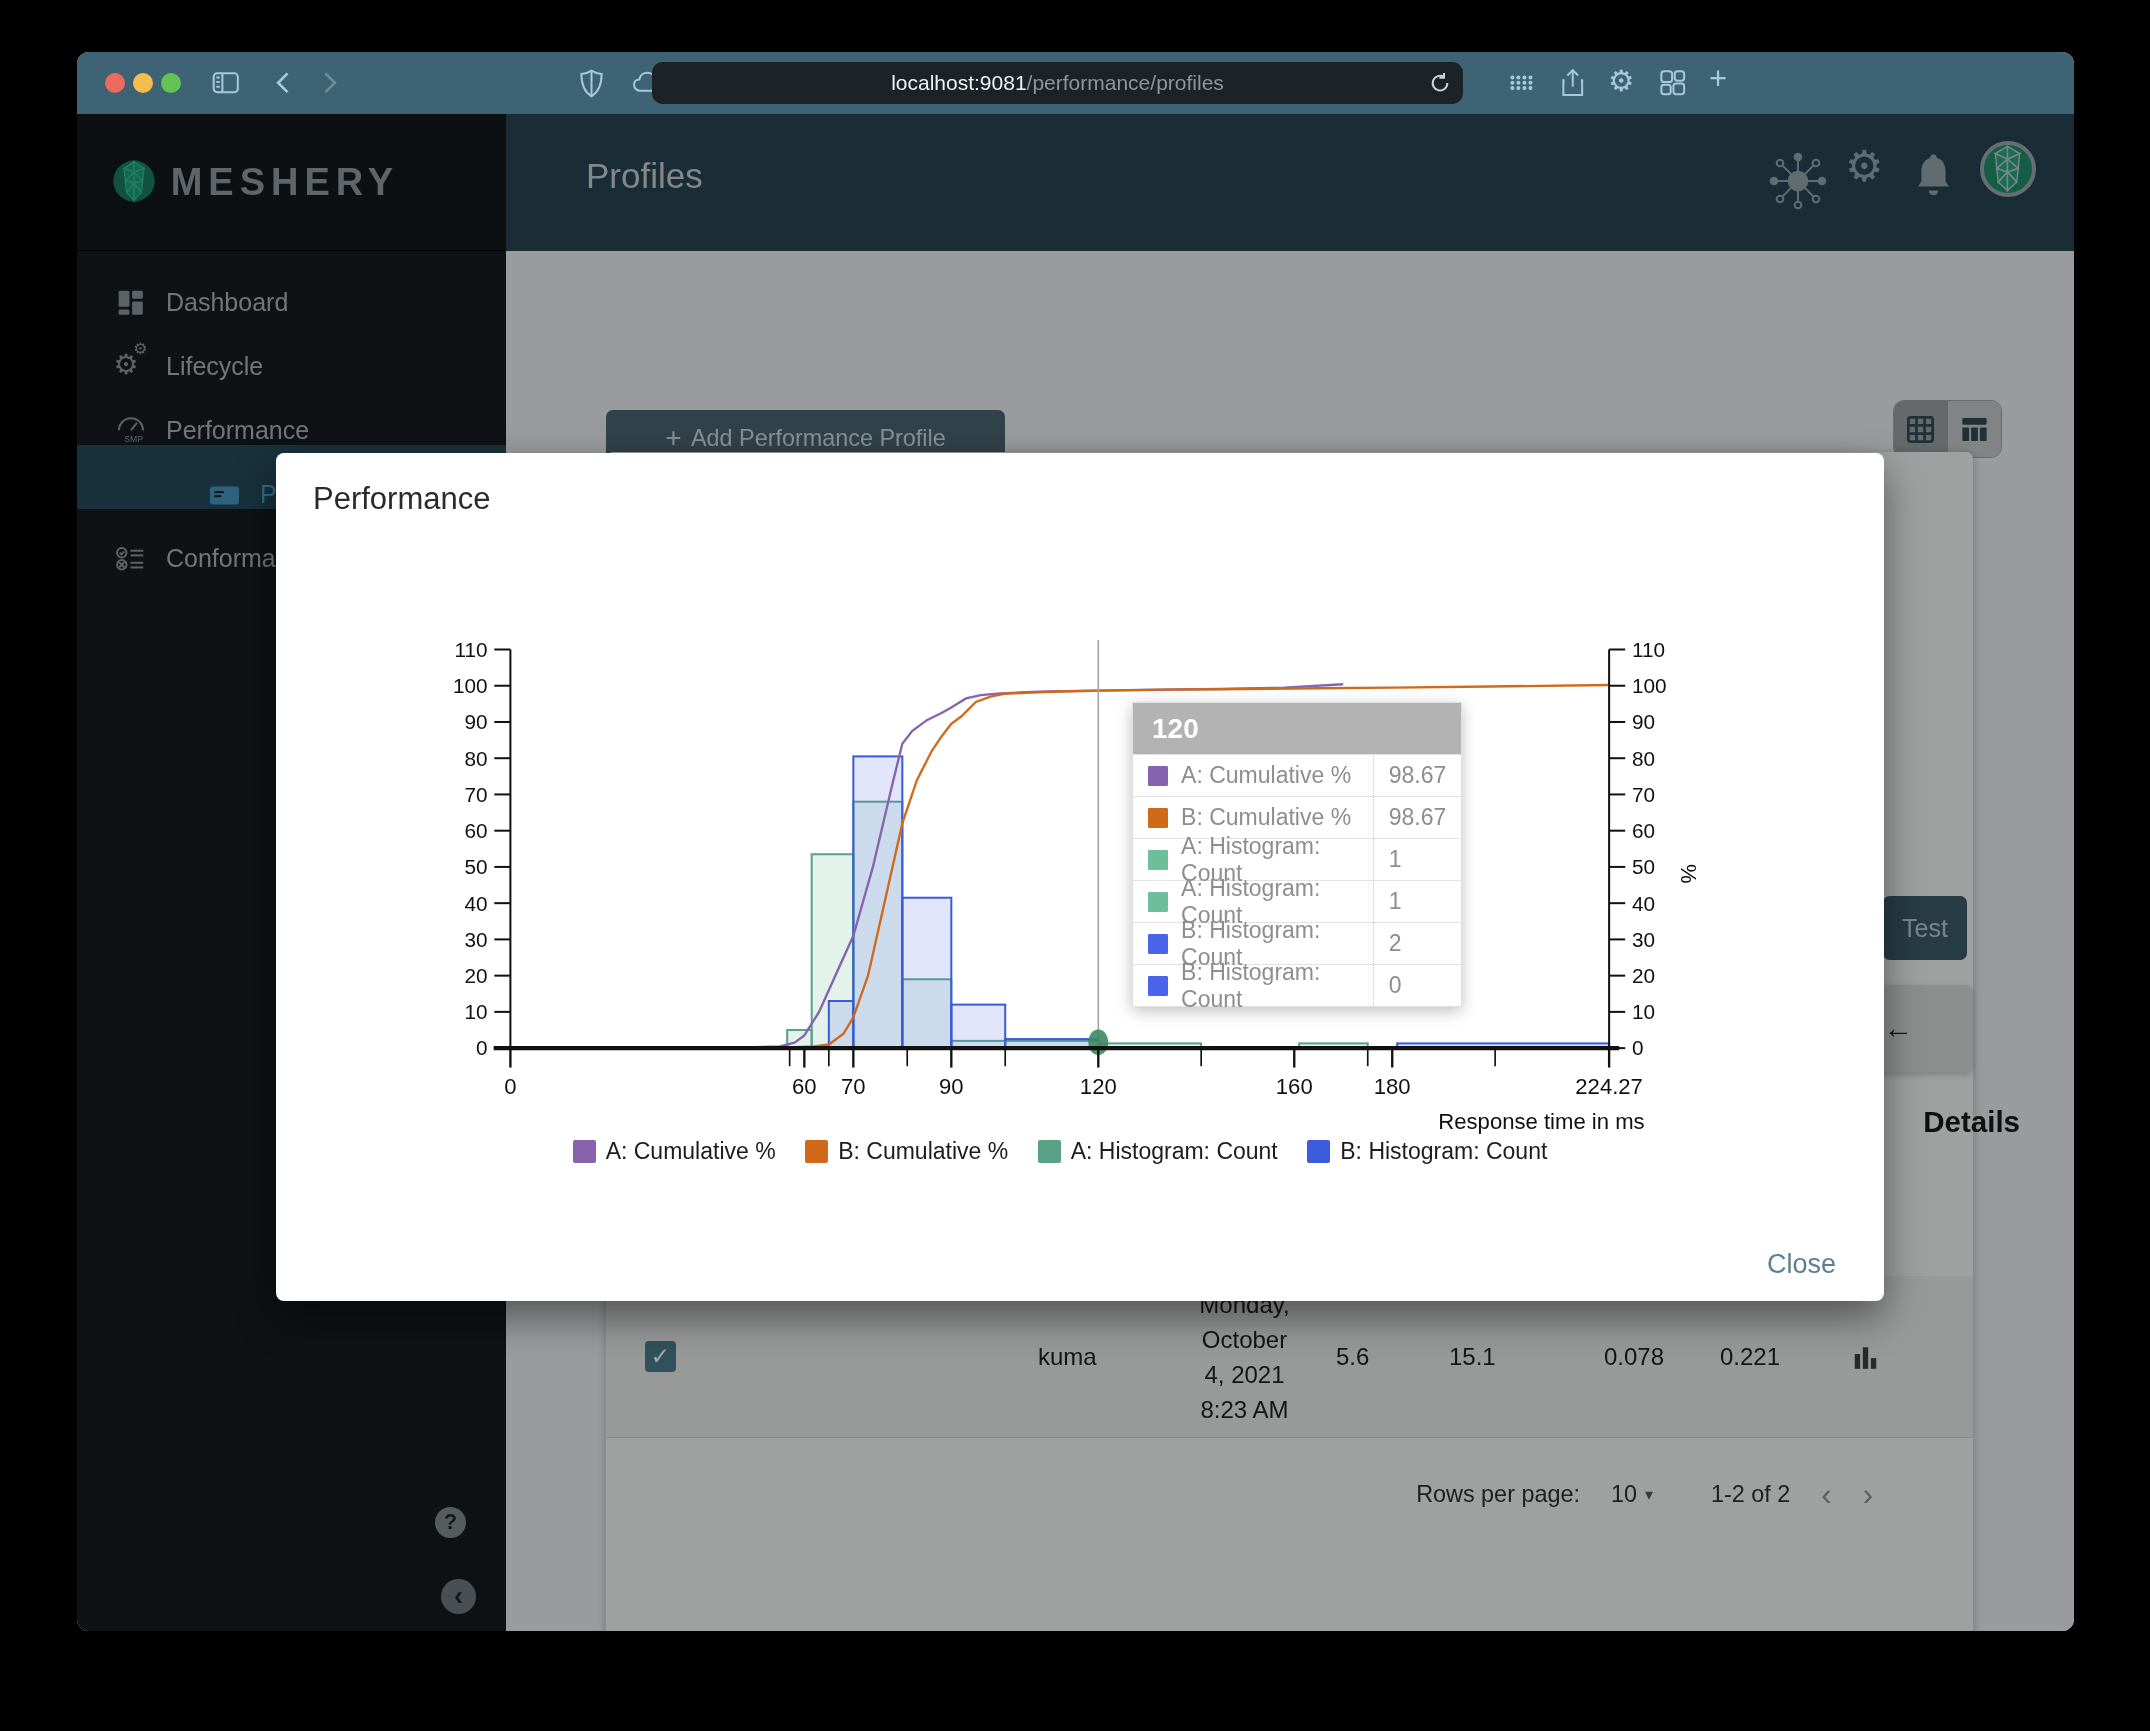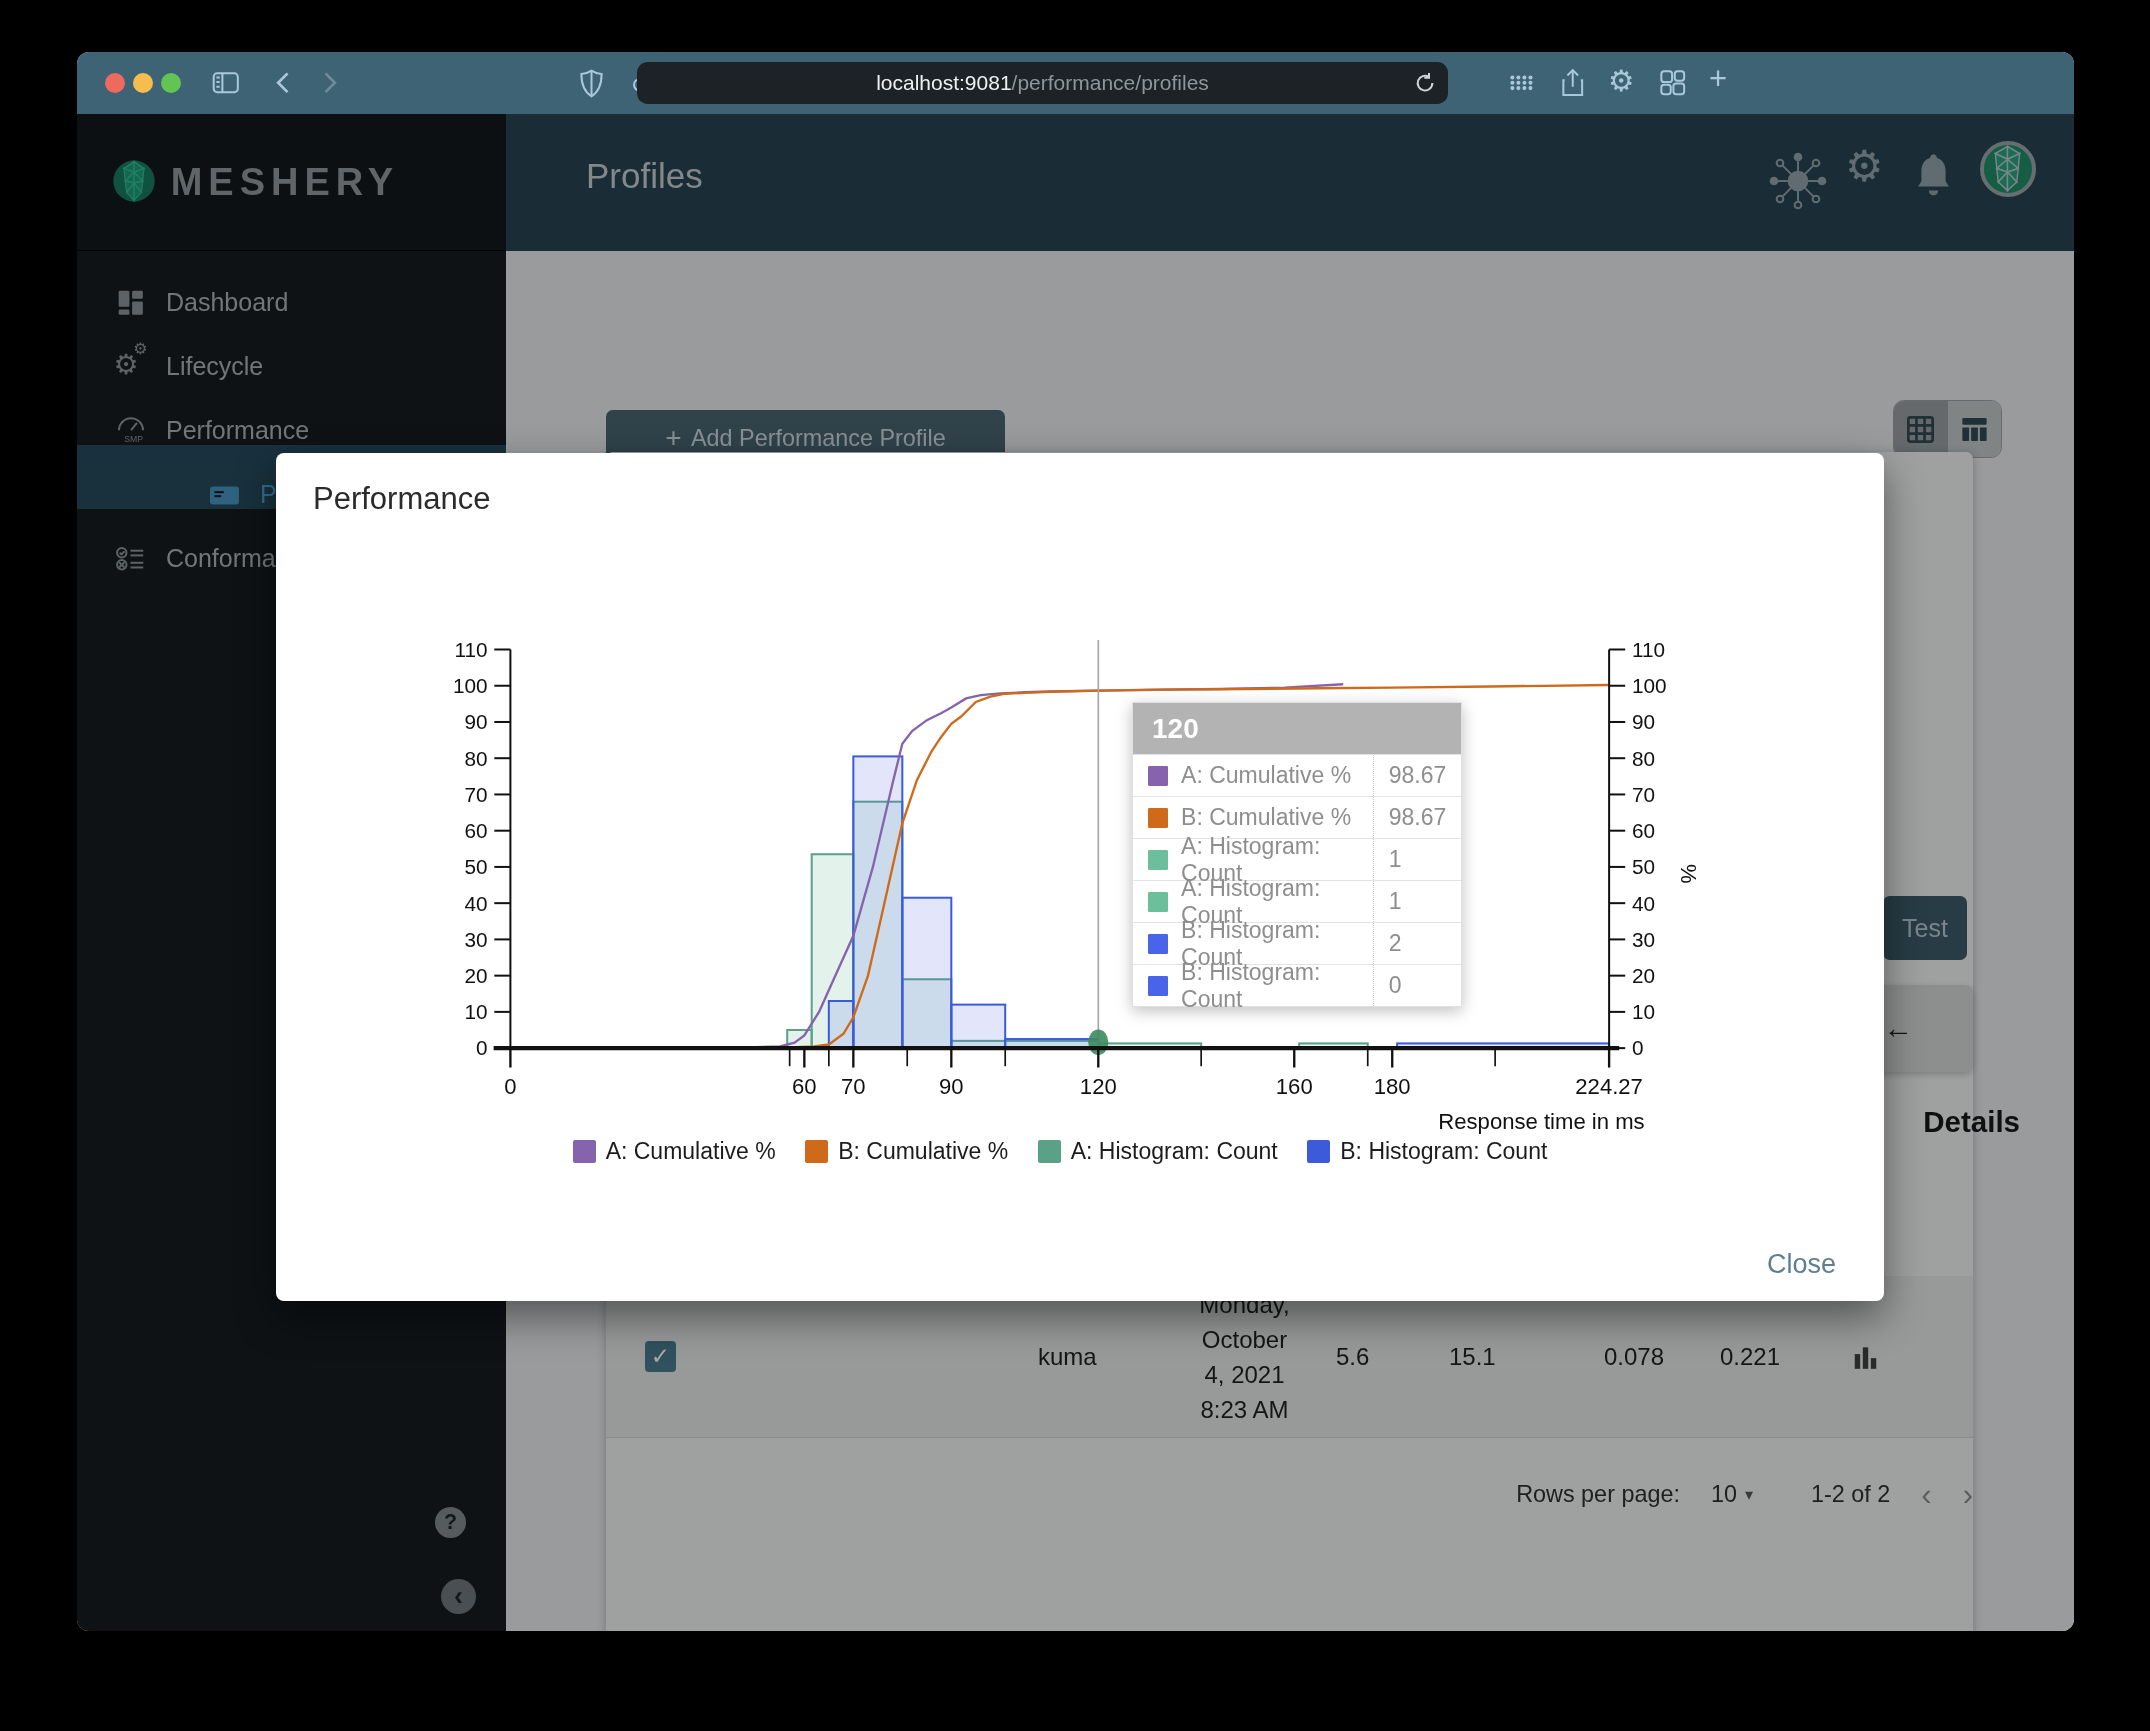--- a/index.html
+++ b/index.html
@@ -7,21 +7,21 @@
   *{box-sizing:border-box}
 
   
   .window{position:absolute;left:77px;top:52px;width:1997px;height:1579px;border-radius:12px;
     overflow:hidden;background:#e9eaec;box-shadow:0 13.4px 54px rgba(0,0,0,.8);}
 
   
   .titlebar{position:absolute;left:0;top:0;right:0;height:62px;background:#3d6375;z-index:200;}
   .light{position:absolute;top:21px;width:20px;height:20px;border-radius:50%;}
   .tb-icon{position:absolute;top:16px;color:#a9c9da;}
-  .url-pill{position:absolute;left:560px;top:10px;width:811px;height:42px;border-radius:10.7px;
+  .url-pill{position:absolute;left:575px;top:10px;width:811px;height:42px;border-radius:10.7px;
     background:#1c2226;display:flex;align-items:center;justify-content:center;font-size:21px;}
   .url-host{color:#eef1f2}
   .url-path{color:#8e969b}
   .refresh{position:absolute;right:10.7px;top:8.7px;color:#cdd3d7}
 
   
   .app{position:absolute;left:0;top:62px;right:0;bottom:0;}
 
   
   .sidebar{position:absolute;left:0;top:0;width:429px;bottom:0;background:#13181d;z-index:2;}
@@ -56,21 +56,21 @@
   .vt-btn.unsel{background:#c2c6c8;}
 
   .card{position:absolute;left:100px;top:201px;width:1367px;height:1370px;background:#f2f2f2;
     border-radius:6.7px;box-shadow:0 2.7px 9.4px rgba(0,0,0,.25);}
   .trow{position:absolute;left:0;top:824px;width:100%;height:161px;background:#e6e6e6;}
   .trow-cell{position:absolute;top:0;height:100%;display:flex;align-items:center;font-size:24px;color:#1d1d1d;}
   .checkbox{width:31px;height:31px;border-radius:4px;background:#49788c;color:#fff;font-size:23px;
     display:flex;align-items:center;justify-content:center;}
   .datecell{flex-direction:column;justify-content:center;line-height:35px;text-align:center;}
   .pag{position:absolute;left:0;top:985px;width:100%;height:114px;border-top:1.3px solid #cfcfcf;
-    display:flex;align-items:center;justify-content:flex-end;font-size:23.4px;color:#2c2c2c;gap:31px;}
+    display:flex;align-items:center;justify-content:flex-end;font-size:23.4px;color:#2c2c2c;gap:31px;padding-right:100px;}
   .pag .chev{font-size:31px;color:#8b8b8b;}
 
   
   .test-btn{position:absolute;left:1377px;top:645px;width:84px;height:64px;background:#3a5866;
     border-radius:6.7px;color:#b7c9d1;font-size:25px;display:flex;align-items:center;justify-content:center;}
   .arrow-card{position:absolute;left:1273px;top:734px;width:194px;height:87px;background:#d6d6d6;
     border-radius:8px;box-shadow:0 2.7px 6.7px rgba(0,0,0,.2);}
   .arrow-glyph{position:absolute;right:60px;top:25.5px;font-size:29.5px;color:#1c1c1c;}
   .details-frag{position:absolute;left:1347px;top:854px;width:167px;text-align:right;
     font-size:29.5px;font-weight:bold;color:#141414;}

